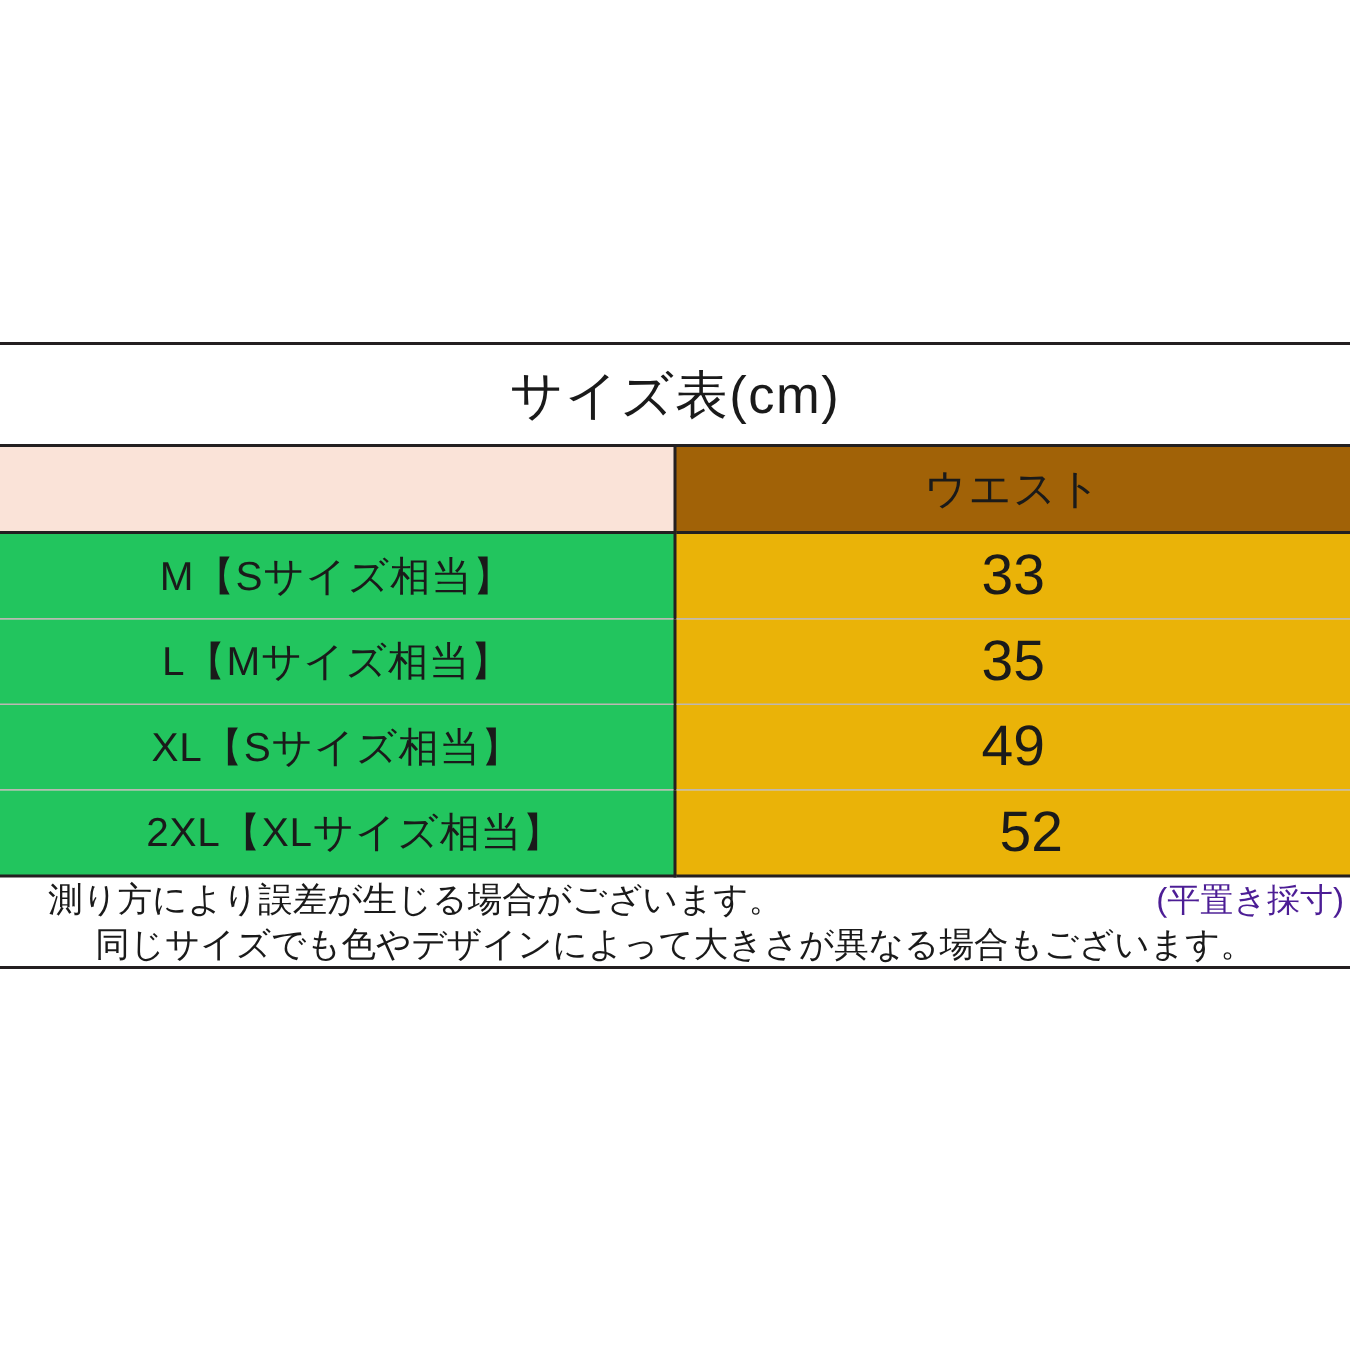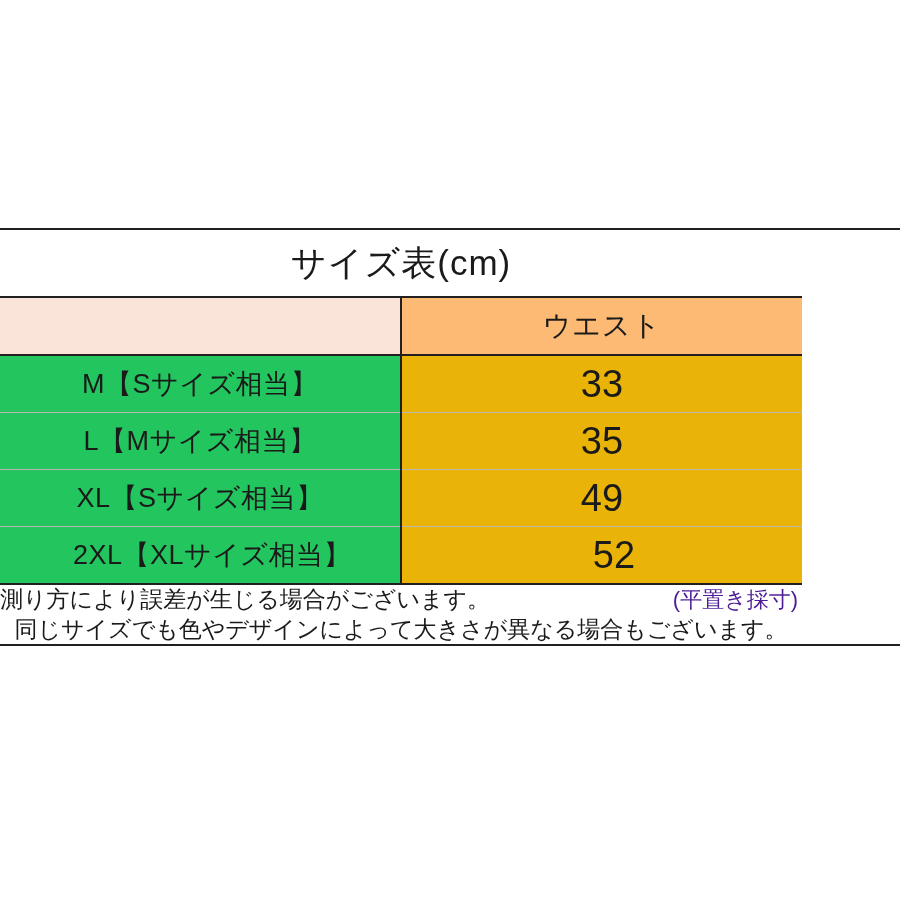--- a/index.html
+++ b/index.html
@@ -27,21 +27,21 @@
     left: 0;
     top: 228px;
     width: 900px;
     box-sizing: border-box;
     border-top: 2px solid #231f20;
     border-bottom: 2px solid #231f20;
     background: #ffffff;
   }
 
   table.size-table {
-    width: 802px;
+    width: 900px;
     border-collapse: collapse;
     table-layout: fixed;
   }
 
   table.size-table td {
     padding: 0;
     margin: 0;
     vertical-align: middle;
     text-align: center;
   }
@@ -58,21 +58,21 @@
 
   .head-label-cell {
     width: 455px;
     background: #fae3d8;
     border-right: 2px solid #231f20;
     border-bottom: 2px solid #231f20;
     height: 56px;
   }
 
   .head-value-cell {
-    background: #fdba74;
+    background: #a16207;
     border-bottom: 2px solid #231f20;
     height: 56px;
     font-size: 28px;
     letter-spacing: 1px;
   }
 
   .row-label-cell {
     width: 455px;
     background: #22c55e;
     border-right: 2px solid #231f20;
@@ -99,20 +99,21 @@
     background: #ffffff;
     padding: 4px 12px 10px 12px;
     text-align: left;
   }
 
   .note-top {
     position: relative;
     display: flex;
     justify-content: space-between;
     align-items: baseline;
+    padding-left: 32px;
   }
 
   .note-line {
     font-size: 23px;
     line-height: 1.28;
     color: #1a1a1a;
     white-space: nowrap;
   }
 
   .note-right {

